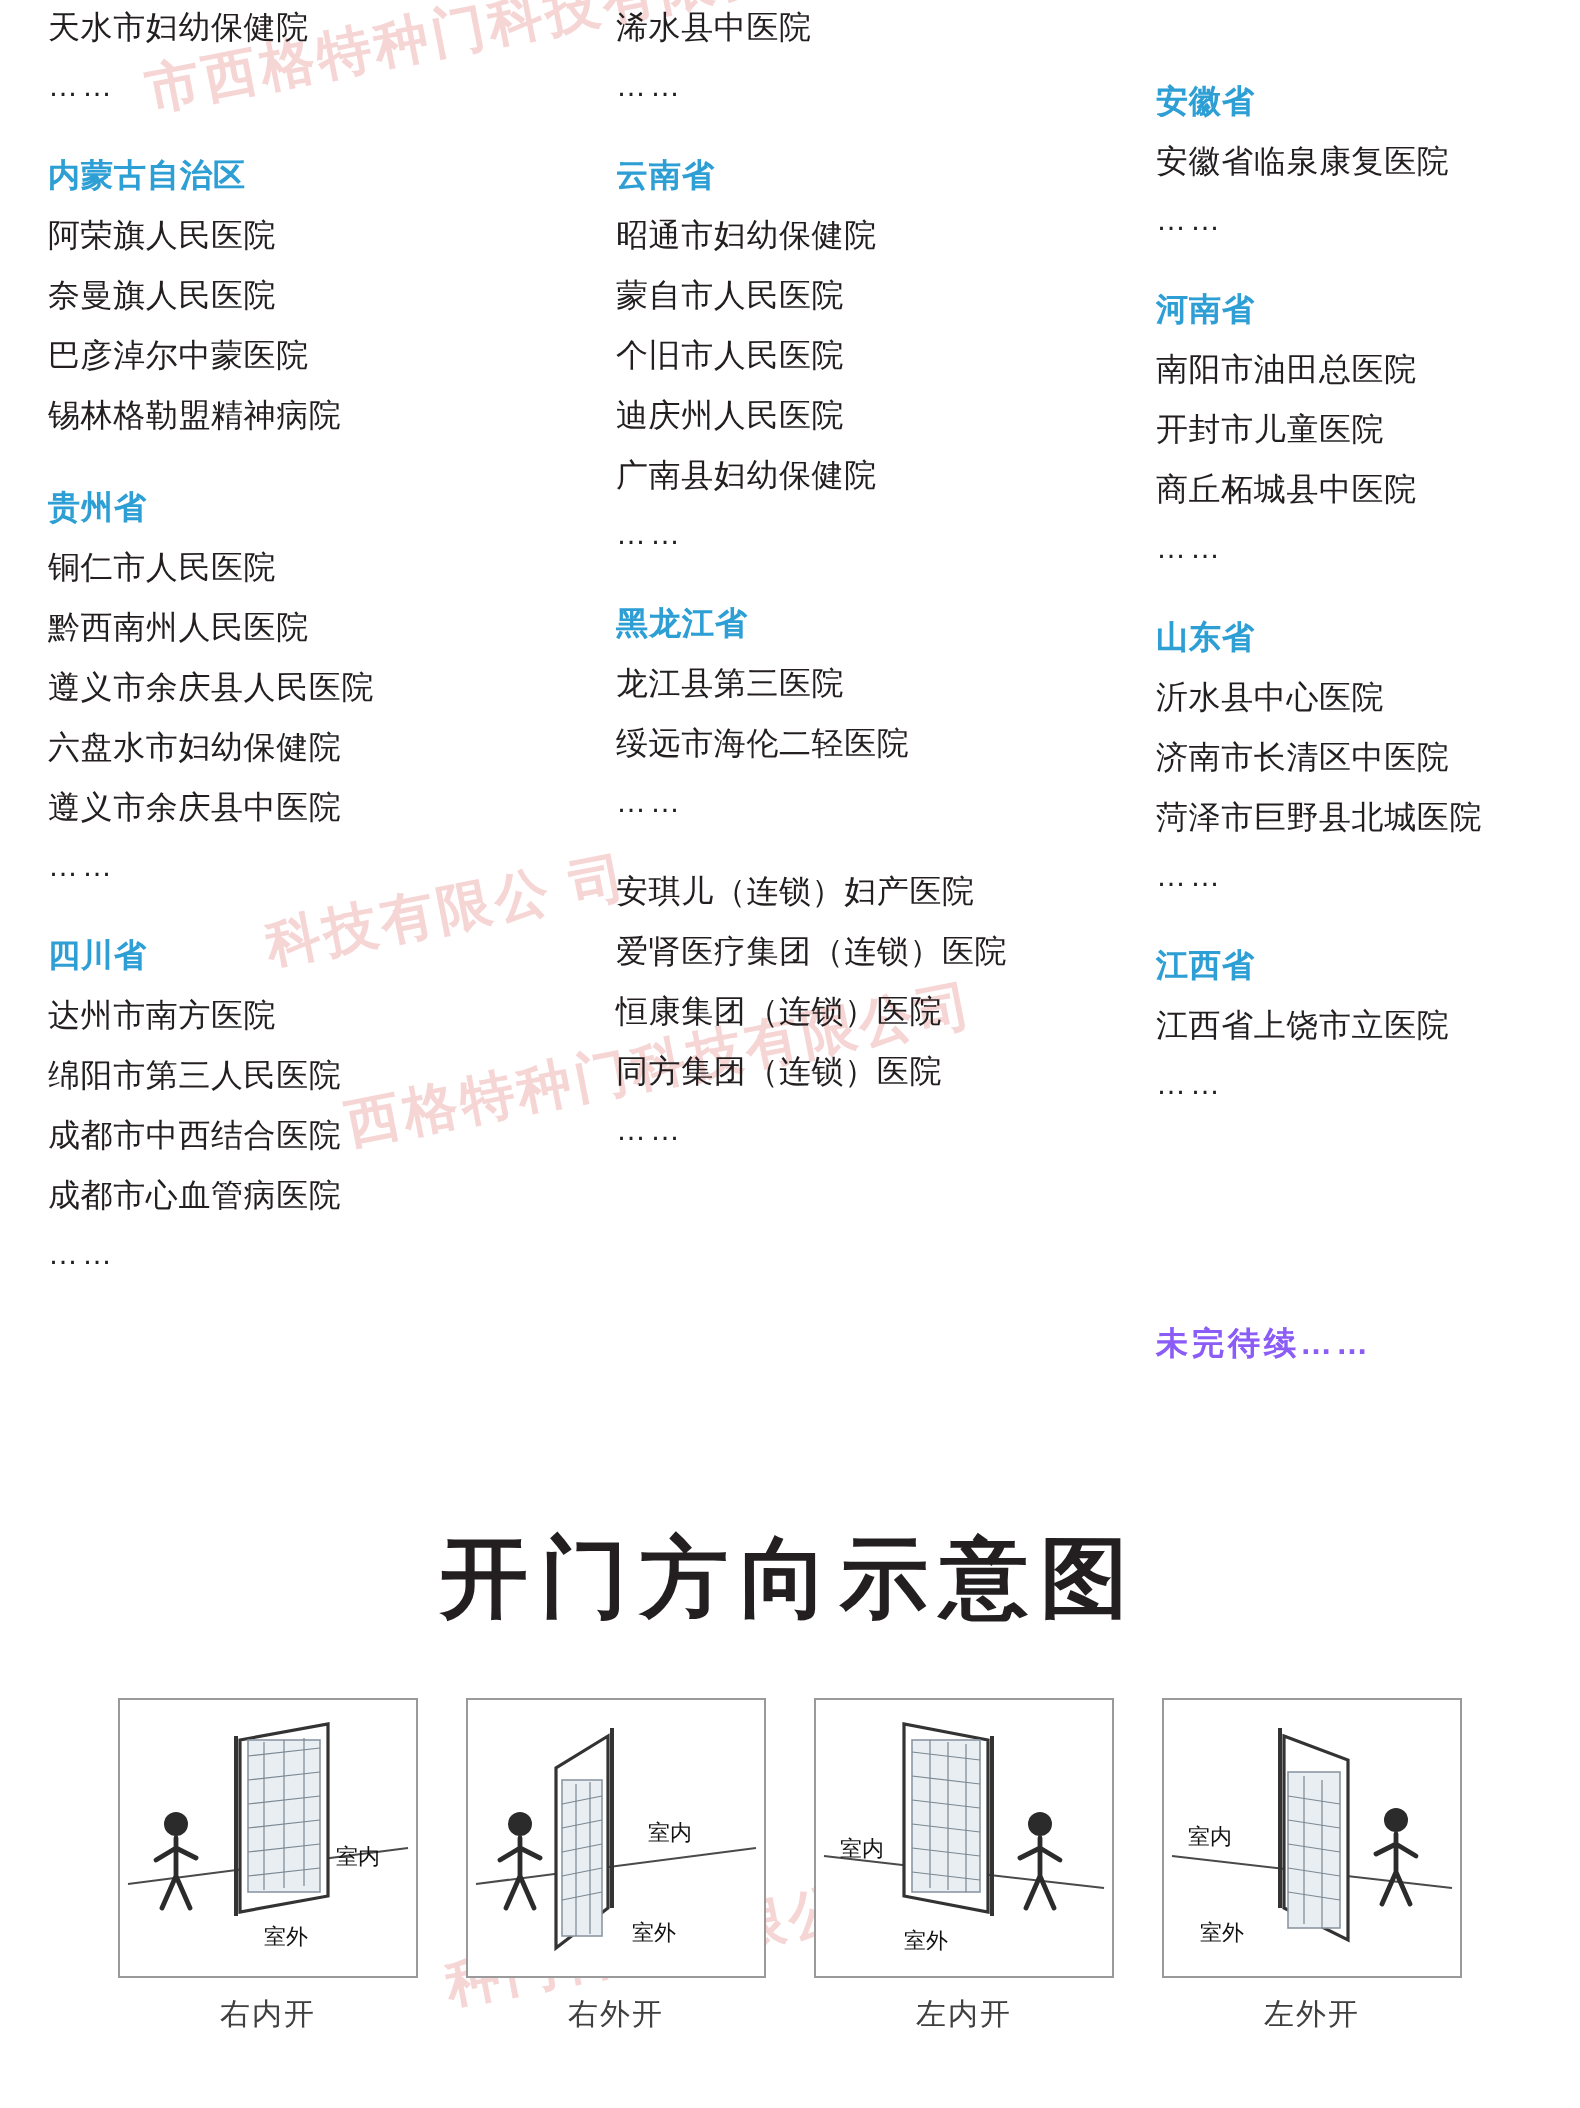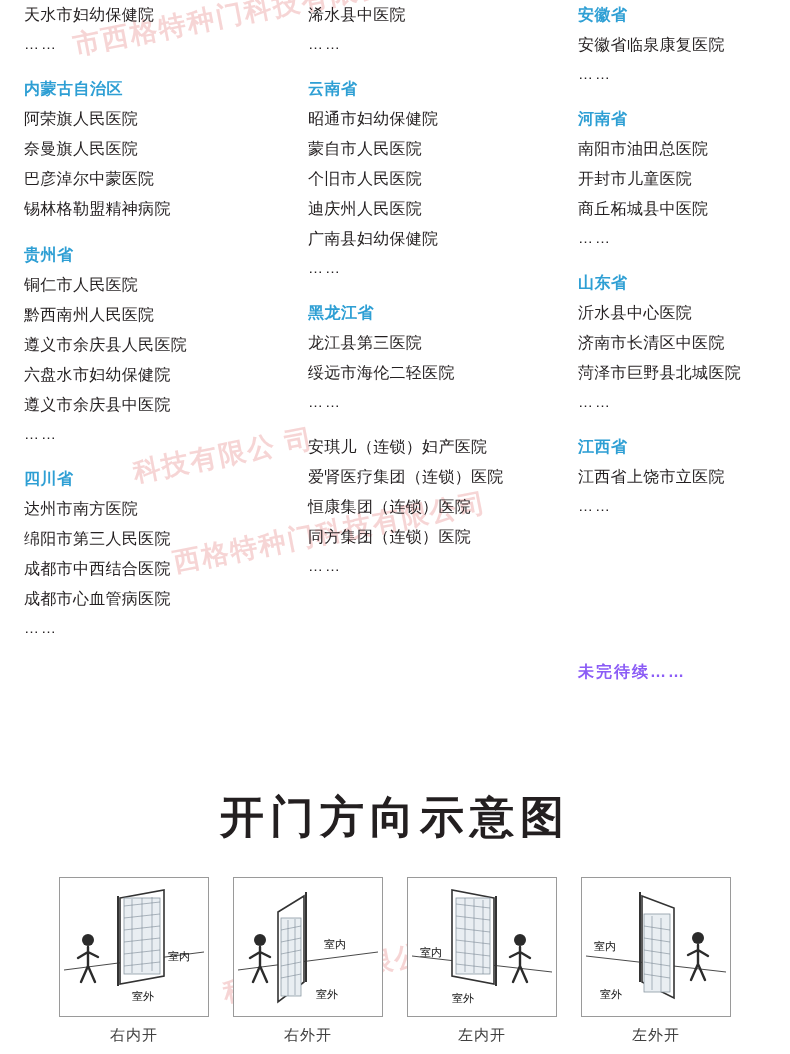--- a/index.html
+++ b/index.html
@@ -49,21 +49,21 @@
     height: 730px;
     z-index: 10;
     padding-left: 12px;
   }
   .col {
     position: absolute;
     top: 0;
   }
   .col-1 { left: 24px;  width: 250px; }
   .col-2 { left: 308px; width: 250px; }
-  .col-3 { left: 578px; width: 210px; }
+  .col-3 { left: 578px; width: 210px; margin-top: 37px; }
 
   .group { margin-bottom: 16px; }
   .group-title {
     color: #2e9fd4;
     font-size: 16px;
     font-weight: bold;
     line-height: 30px;
     letter-spacing: .5px;
   }
   .item {
@@ -100,21 +100,20 @@
     width: 790px;
     z-index: 10;
   }
   .door-heading {
     text-align: center;
     font-size: 44px;
     font-weight: bold;
     letter-spacing: 6px;
     color: #231f20;
     font-family: "DejaVu Sans", sans-serif;
-    margin-top: 28px;
   }
   .door-row {
     margin-top: 30px;
     display: flex;
     justify-content: center;
     gap: 24px;
   }
   .door-cell {
     width: 150px;
     text-align: center;

